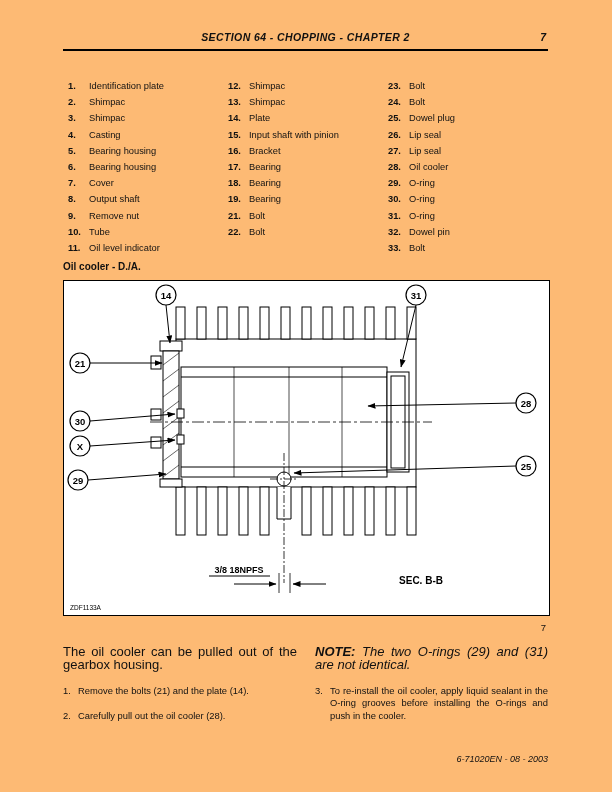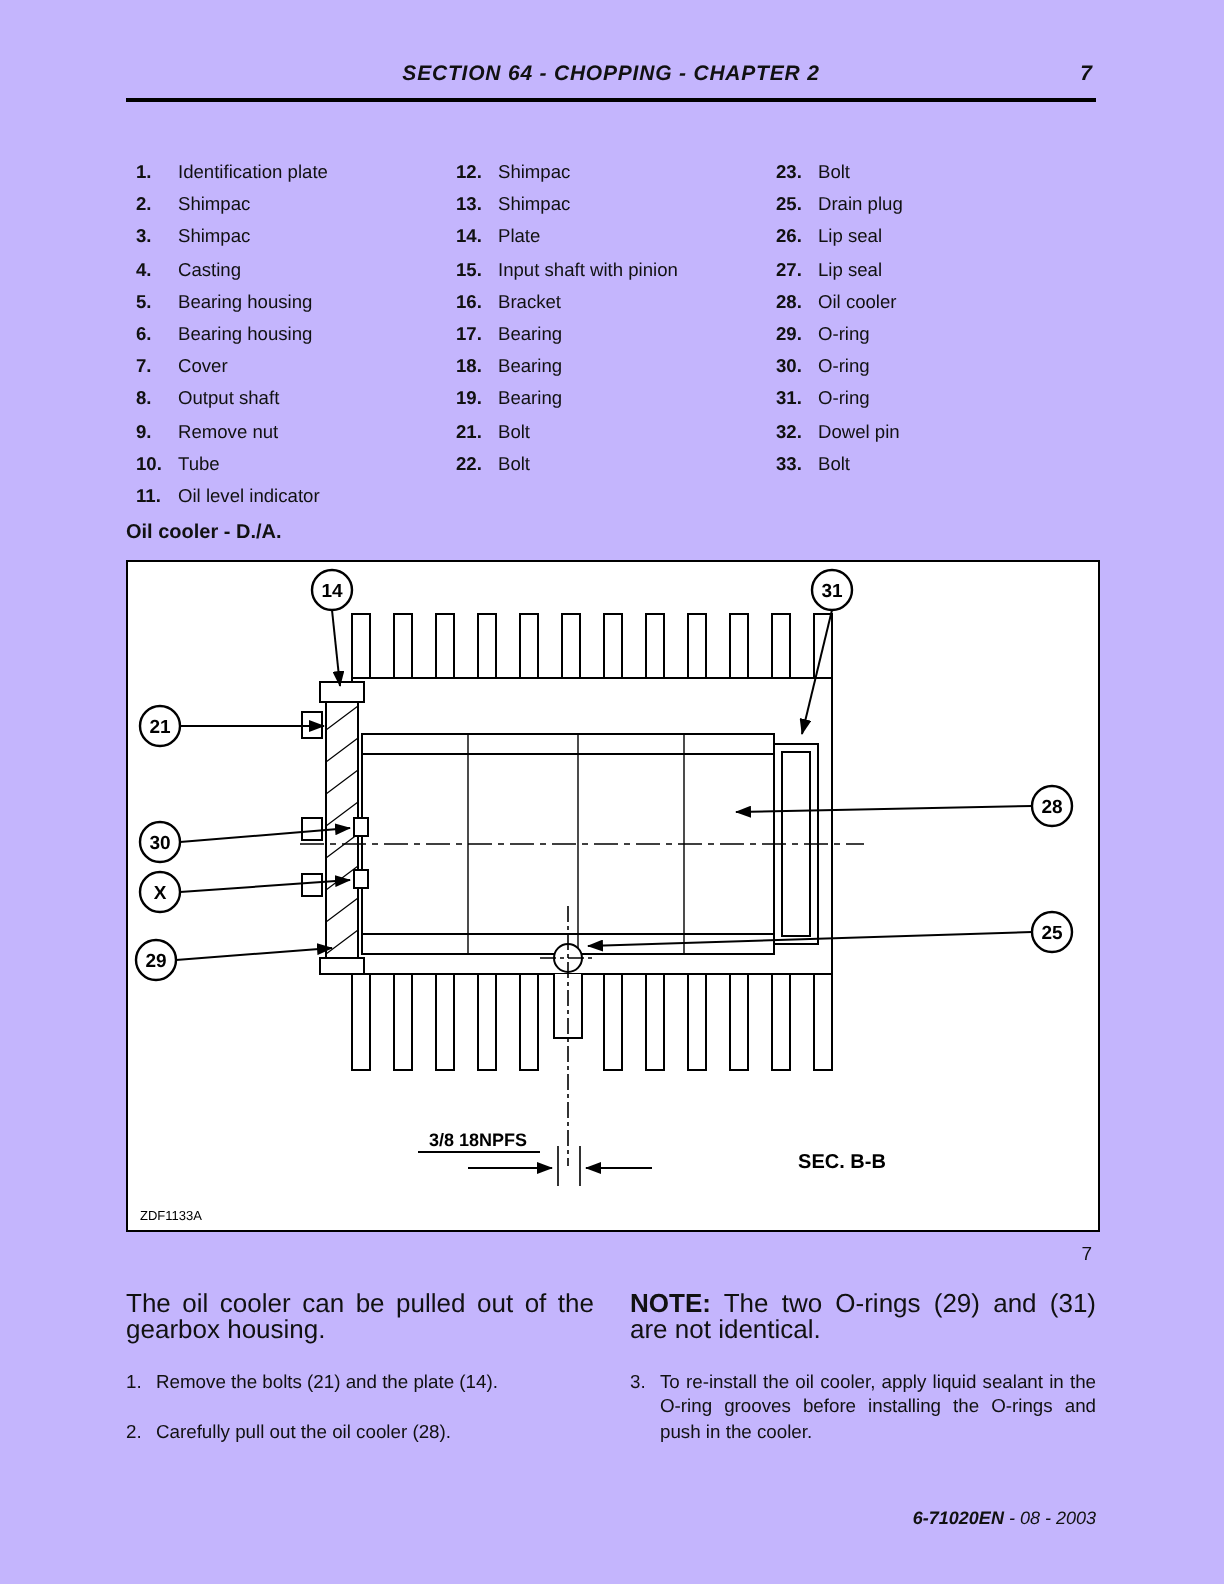--- a/index.html
+++ b/index.html
@@ -1,18 +1,18 @@
 <!DOCTYPE html>
 <html><head>
 <meta charset="utf-8">
 <style>
   * { box-sizing: border-box; margin: 0; padding: 0; }
   html, body { background: #9a9a9a; }
   .page {
-    position: relative; width: 612px; height: 792px; background: #c4b5fd;
+    position: relative; width: 612px; height: 792px; background: #fdba74;
     font-family: "Liberation Sans", sans-serif; color: #111; overflow: hidden;
     margin: 0 auto;
   }
   .header {
     position: absolute; left: 63px; top: 31px; width: 485px;
     border-bottom: 2px solid #000; padding-bottom: 6px;
   }
   .header-title {
     text-align: center; font-size: 10.5px; font-weight: bold; font-style: italic;
     letter-spacing: 0.4px;
@@ -28,29 +28,29 @@
   .fig-title { position: absolute; left: 63px; top: 261px; font-size: 10px; font-weight: bold; }
   .fig-box {
     position: absolute; left: 63px; top: 280px; width: 487px; height: 336px;
     border: 1px solid #000; background: #fff;
   }
   .fig-box svg { display: block; }
   .fig-page { position: absolute; right: 66px; top: 622px; font-size: 9.5px; }
   .col-left  { position: absolute; left: 63px;  top: 646px; width: 234px; }
   .col-right { position: absolute; left: 315px; top: 646px; width: 233px; }
   .para { font-size: 13px; line-height: 12.8px; text-align: justify; }
-  .note { }
+  .note { font-style: italic; }
   .note-label { font-weight: bold; }
   .step { display: flex; margin-top: 13px; font-size: 9.4px; line-height: 12.8px; }
   .step-num { flex: 0 0 15px; }
   .step-text { flex: 1; text-align: justify; }
   .footer {
     position: absolute; right: 64px; top: 754px; font-size: 9px; font-style: italic;
   }
-  .footer-code { font-weight: bold; }
+  .footer-code { font-weight: normal; }
 </style>
 </head>
 <body>
 
 <div class="page">
 
   <div class="header">
     <div class="header-title">SECTION 64 - CHOPPING - CHAPTER 2</div>
     <div class="header-page">7</div>
   </div>
@@ -76,21 +76,22 @@
       <div class="pl-row"><span class="pl-num">15.</span><span class="pl-label">Input shaft with pinion</span></div>
       <div class="pl-row"><span class="pl-num">16.</span><span class="pl-label">Bracket</span></div>
       <div class="pl-row"><span class="pl-num">17.</span><span class="pl-label">Bearing</span></div>
       <div class="pl-row"><span class="pl-num">18.</span><span class="pl-label">Bearing</span></div>
       <div class="pl-row"><span class="pl-num">19.</span><span class="pl-label">Bearing</span></div>
       <div class="pl-row"><span class="pl-num">21.</span><span class="pl-label">Bolt</span></div>
       <div class="pl-row"><span class="pl-num">22.</span><span class="pl-label">Bolt</span></div>
     </div>
     <div class="pl-col">
       <div class="pl-row"><span class="pl-num">23.</span><span class="pl-label">Bolt</span></div>
-      <div class="pl-row"><span class="pl-num">25.</span><span class="pl-label">Drain plug</span></div>
+      <div class="pl-row"><span class="pl-num">24.</span><span class="pl-label">Bolt</span></div>
+      <div class="pl-row"><span class="pl-num">25.</span><span class="pl-label">Dowel plug</span></div>
       <div class="pl-row"><span class="pl-num">26.</span><span class="pl-label">Lip seal</span></div>
       <div class="pl-row"><span class="pl-num">27.</span><span class="pl-label">Lip seal</span></div>
       <div class="pl-row"><span class="pl-num">28.</span><span class="pl-label">Oil cooler</span></div>
       <div class="pl-row"><span class="pl-num">29.</span><span class="pl-label">O-ring</span></div>
       <div class="pl-row"><span class="pl-num">30.</span><span class="pl-label">O-ring</span></div>
       <div class="pl-row"><span class="pl-num">31.</span><span class="pl-label">O-ring</span></div>
       <div class="pl-row"><span class="pl-num">32.</span><span class="pl-label">Dowel pin</span></div>
       <div class="pl-row"><span class="pl-num">33.</span><span class="pl-label">Bolt</span></div>
     </div>
   </div>

